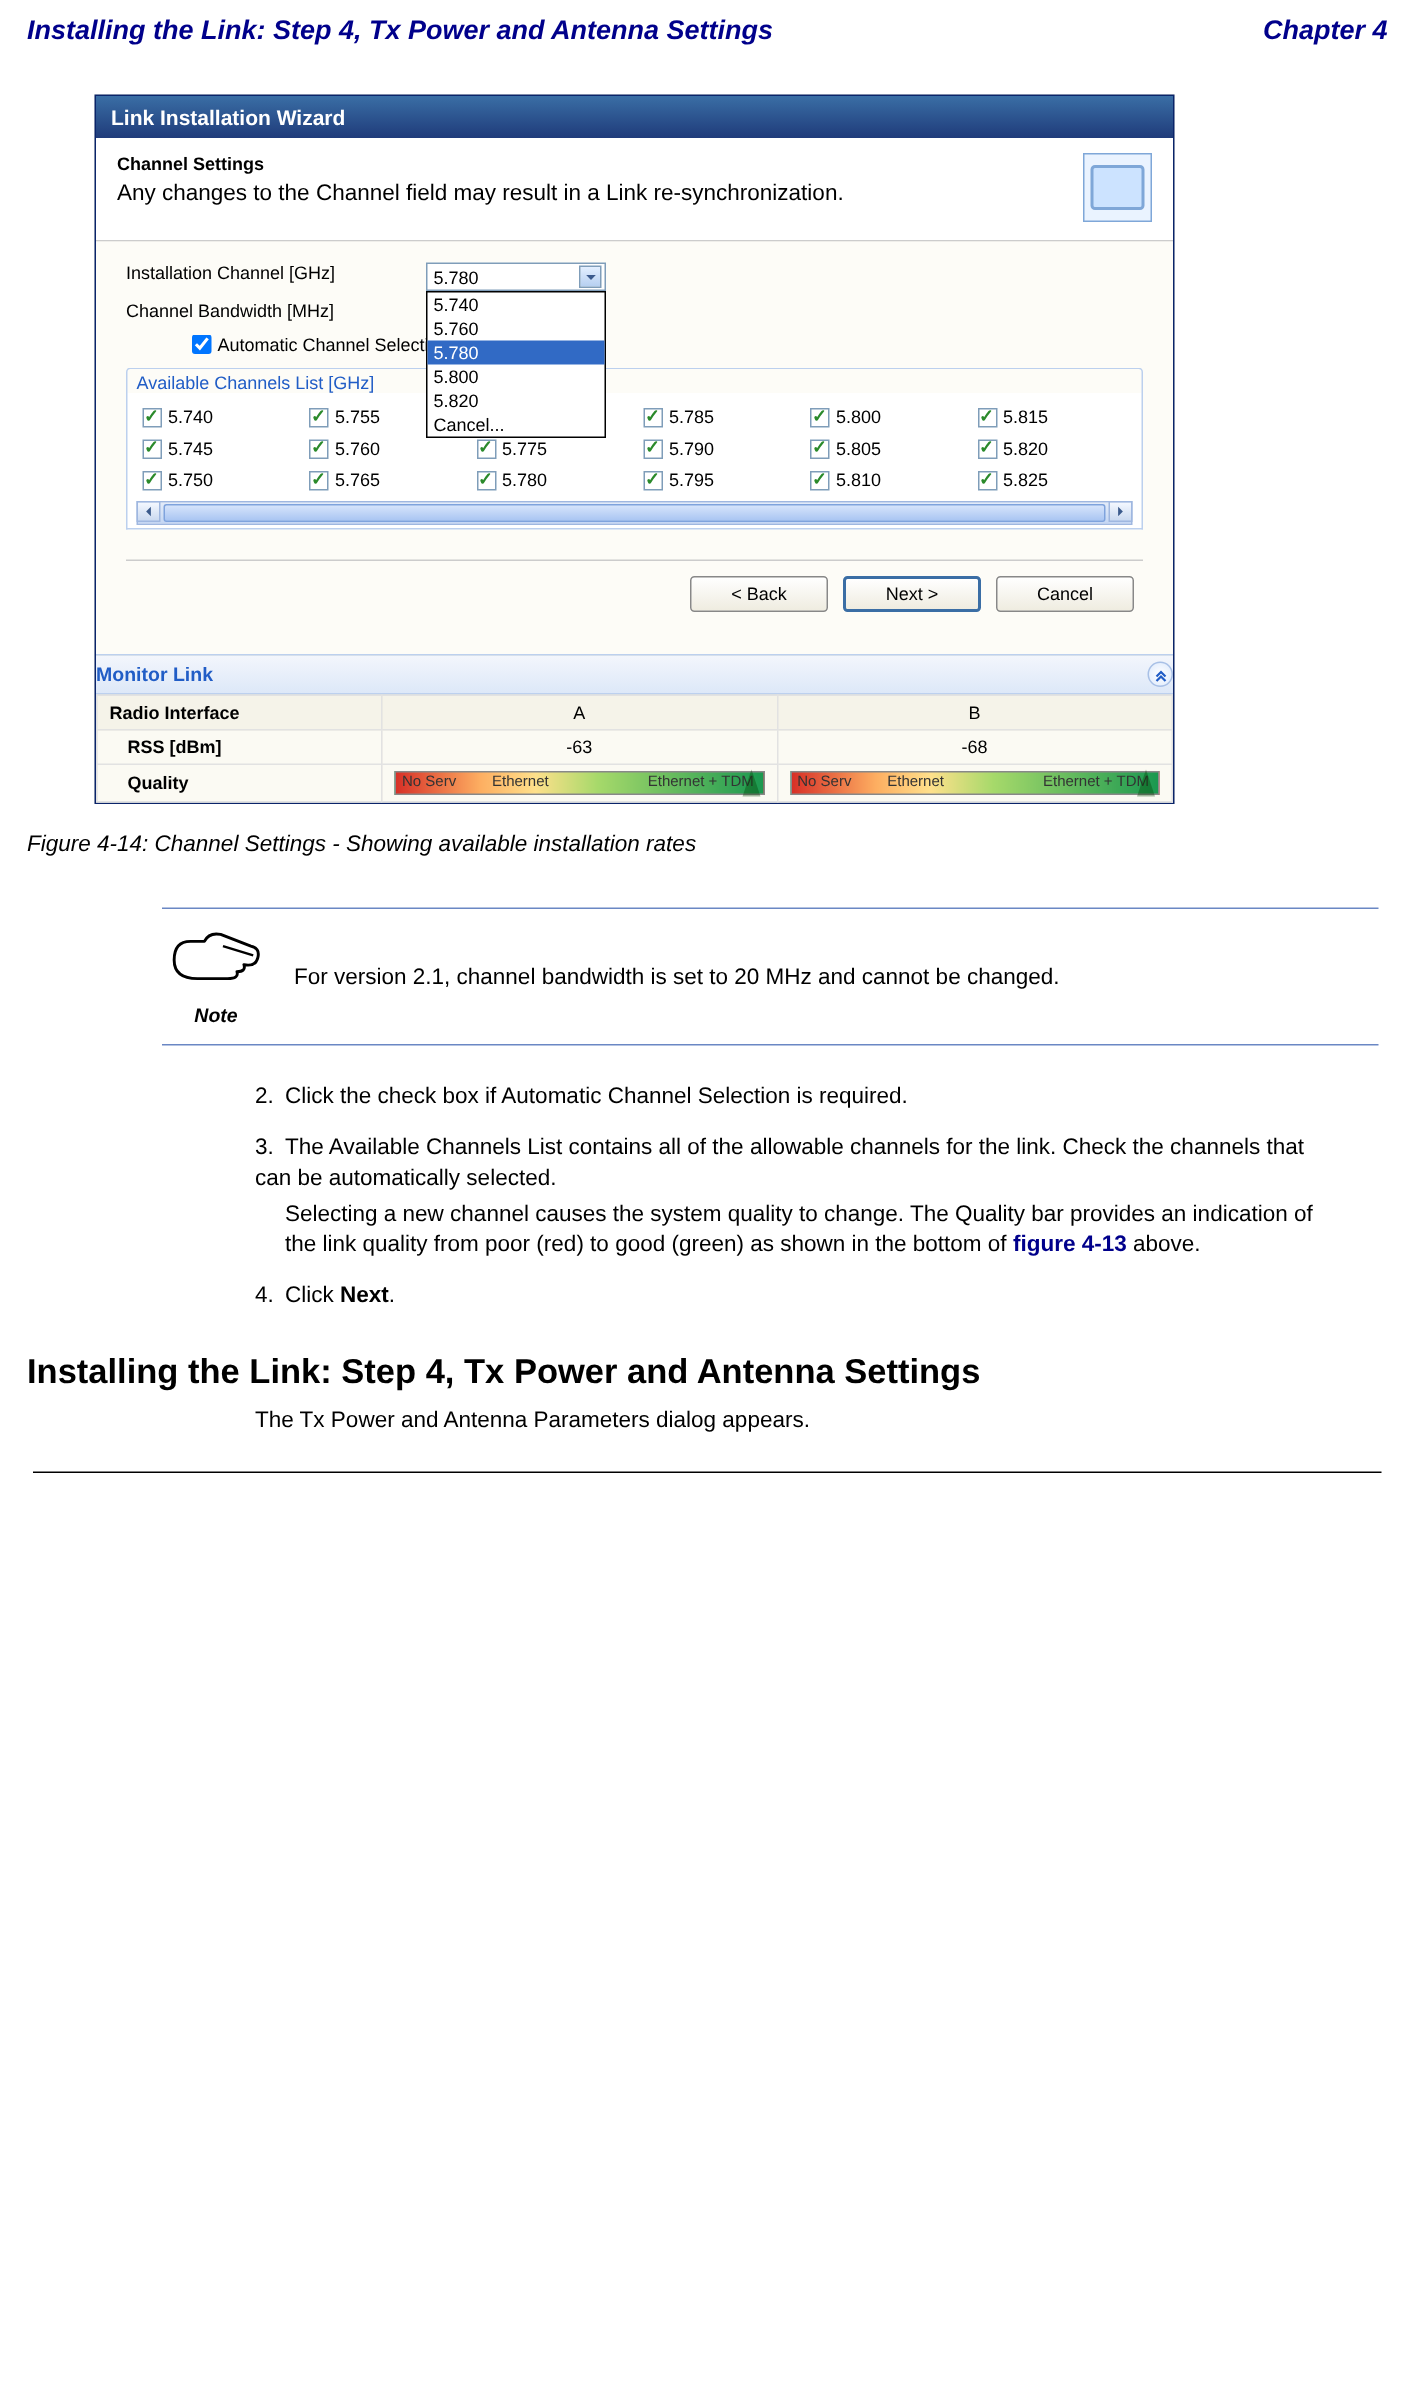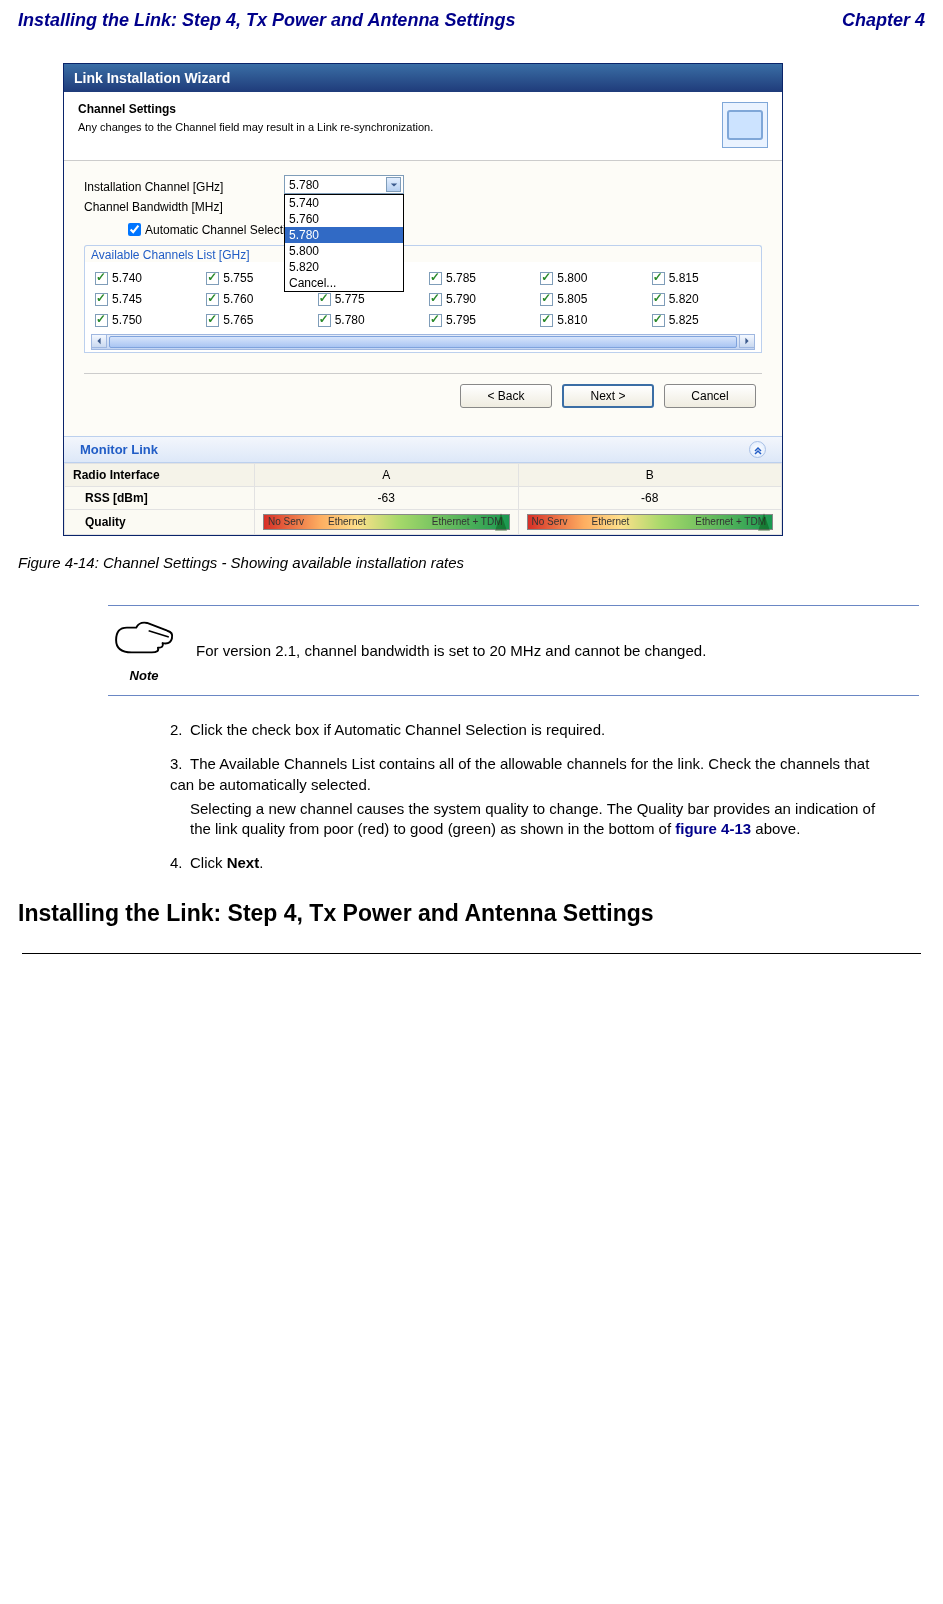--- a/index.html
+++ b/index.html
@@ -35,29 +35,29 @@
     font-weight: bold;
     font-size: 14px;
   }
   .banner {
     background: #fff;
     padding: 10px 14px 12px 14px;
     display: flex; align-items: flex-start; justify-content: space-between;
     border-bottom: 1px solid #ccc;
   }
   .banner-text strong { font-weight: bold; display:block; margin-bottom:4px; }
-  .banner-text span { font-size: 11px; }
+  .banner-text span { font-size: 15px; }
   .banner-icon {
     width: 46px; height: 46px; border:1px solid #7fa7d8; background:#eaf3ff;
     display:flex;align-items:center;justify-content:center;
   }
   .banner-icon::after{ content:""; width:32px;height:26px;background:#cce3ff;border:2px solid #7fa7d8;border-radius:3px; }
 
   .body-area { padding: 14px 20px 14px 20px; background:#fdfcf7; }
-  .form-row { display:flex; align-items:flex-end; margin-bottom:6px; position:relative;}
+  .form-row { display:flex; align-items:flex-start; margin-bottom:6px; position:relative;}
   .form-row label { width: 200px; font-size:12px; }
   .combo {
     width: 120px; height:19px; border:1px solid #7f9db9; background:#fff;
     display:flex; align-items:center; justify-content:space-between; padding:0 2px 0 4px;
     font-size:12px;
   }
   .combo .arrow{
     width:15px;height:15px;background:linear-gradient(#e3efff,#b6cff0);
     border:1px solid #7f9db9;display:flex;align-items:center;justify-content:center;
   }
@@ -118,21 +118,21 @@
   .xp-btn{
     width:92px;height:24px;background:linear-gradient(#fff,#efece0);
     border:1px solid #888;border-radius:3px;font-size:12px;
   }
   .xp-btn.default{border:2px solid #3b6ea5;}
 
   .monitor-hd{
     background:linear-gradient(#f3f6fc,#dde8f8);
     border-top:1px solid #bcd0ee;border-bottom:1px solid #bcd0ee;
     color:#215dc6;font-weight:bold;font-size:13px;
-    padding:4px 16px;display:flex;justify-content:space-between;align-items:center;
+    padding:4px 0;display:flex;justify-content:space-between;align-items:center;
   }
   .monitor-hd .collapse{
     width:17px;height:17px;border:1px solid #a8c0e6;border-radius:50%;
     background:radial-gradient(#fff,#dce9fc);
     display:flex;align-items:center;justify-content:center;
   }
   .mon-table{width:100%;border-collapse:collapse;font-size:12px;}
   .mon-table th,.mon-table td{border:1px solid #e2e2e2;padding:4px 8px;text-align:center;background:#fbfaf3;}
   .mon-table th:first-child,.mon-table td:first-child{text-align:left;width:190px;font-weight:bold;}
   .mon-table th{font-weight:normal;background:#f5f3e9;}
@@ -396,15 +396,16 @@
     <li><span class="n">2.</span><span>Click the check box if Automatic Channel Selection is required.</span></li>
     <li><span class="n">3.</span><span>The Available Channels List contains all of the allowable channels for the link. Check the channels that can be automatically selected.</span>
       <div class="para-sub">
         <span>Selecting a new channel causes the system quality to change. The Quality bar provides an indication of the link quality from poor (red) to good (green) as shown in the bottom of </span><span class="figref">figure 4-13</span><span> above.</span>
       </div>
     </li>
     <li><span class="n">4.</span><span>Click </span><b>Next</b><span>.</span></li>
   </ol>
 
   <h2 class="section">Installing the Link: Step 4, Tx Power and Antenna Settings</h2>
+  <div class="sect-body">The Tx Power and Antenna Parameters dialog appears.</div>
 
   <div class="footer-rule"></div>
 </div>
 
 </body></html>

